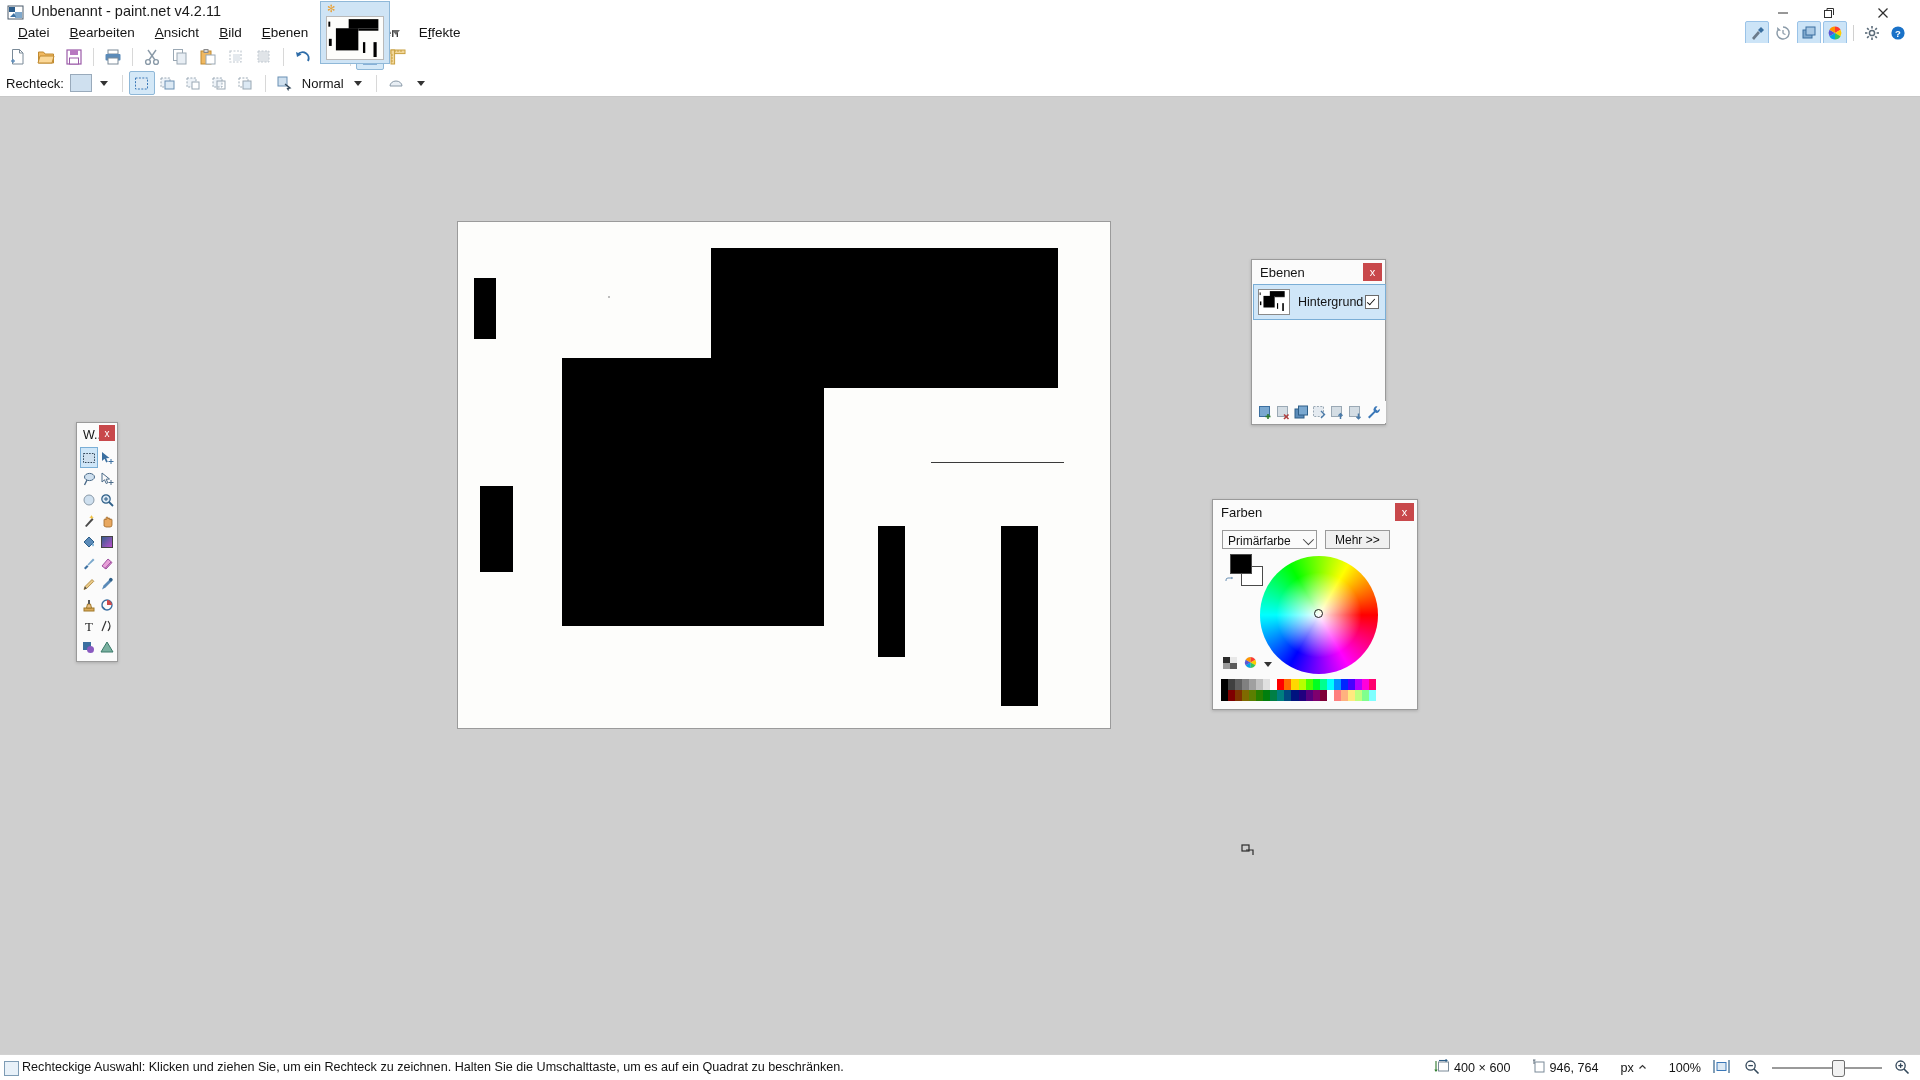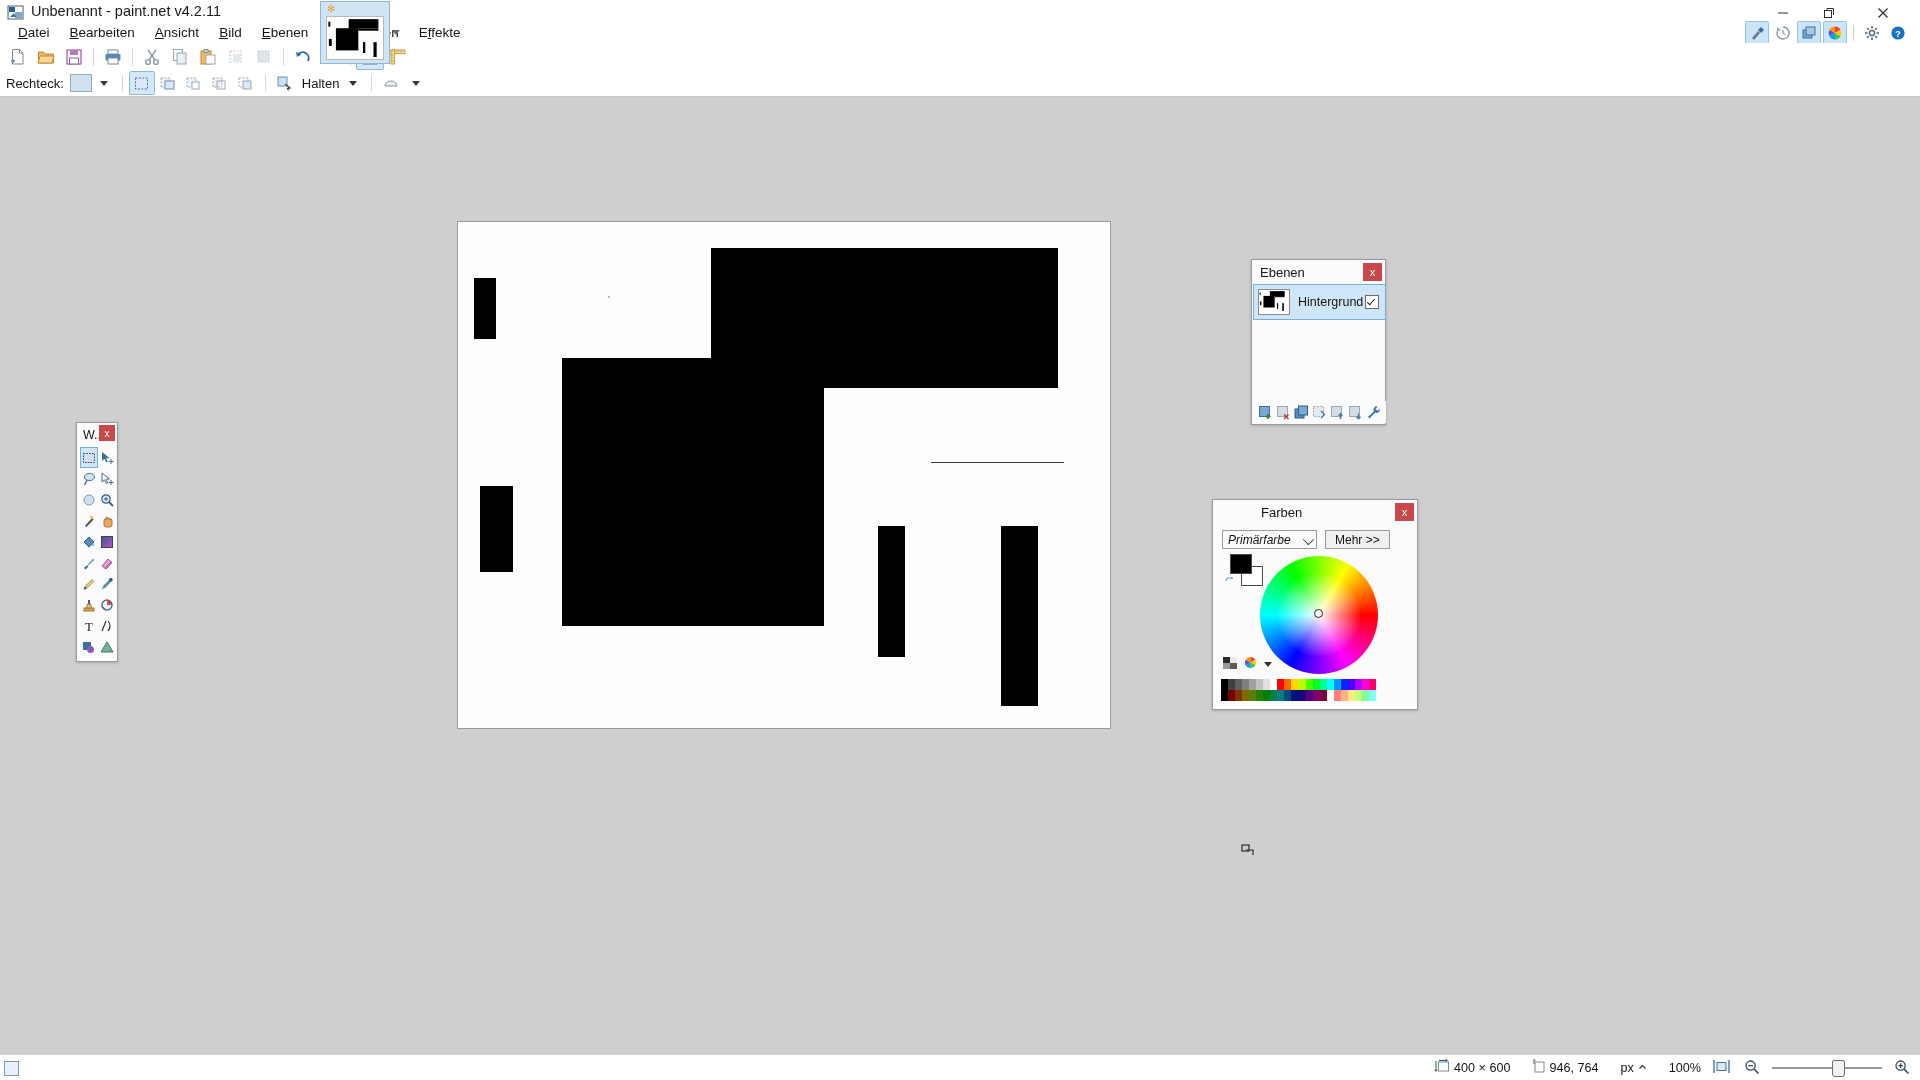--- a/index.html
+++ b/index.html
@@ -80,23 +80,23 @@
   .layerswin .fw-title{background:#fbfbfb;}
   .layerrow{position:absolute;left:1px;top:24px;width:133px;height:36px;background:#cfe6f8;border:1px solid #7aaed6;box-sizing:border-box;display:flex;align-items:center;}
   .layerthumb{width:30px;height:24px;background:#fff;border:1px solid #8a8a8a;margin-left:4px;position:relative;overflow:hidden;flex:none;}
   .layername{font-size:12.5px;color:#141414;margin-left:8px;flex:1;}
   .layercheck{width:12px;height:12px;border:1px solid #6a6a6a;background:#fff;margin-right:6px;position:relative;flex:none;}
   .layercheck:after{content:"";position:absolute;left:3px;top:1px;width:3px;height:7px;border:solid #111;border-width:0 1.6px 1.6px 0;transform:rotate(42deg);}
   .layerbtns{position:absolute;left:1px;bottom:1px;width:133px;height:22px;background:#fbfbfb;display:flex;align-items:center;padding-left:4px;box-sizing:border-box;gap:2px;}
   .lbtn{width:16px;height:16px;display:flex;align-items:center;justify-content:center;}
 
   
-  .colorswin{left:1212px;top:499px;width:206px;height:211px;padding-left:40px;}
+  .colorswin{left:1212px;top:499px;width:206px;height:211px;}
   .cw-row{position:absolute;left:9px;top:30px;display:flex;align-items:center;gap:8px;}
-  .cw-select{width:95px;height:19px;background:#fbfbfb;border:1px solid #9a9a9a;box-sizing:border-box;display:flex;align-items:center;padding-left:5px;font-size:12px;color:#111;position:relative;font-style:italic;}
+  .cw-select{width:95px;height:19px;background:#fbfbfb;border:1px solid #9a9a9a;box-sizing:border-box;display:flex;align-items:flex-end;padding-left:5px;font-size:12px;color:#111;position:relative;}
   .cw-select .chev{position:absolute;right:5px;top:6px;width:7px;height:7px;border-right:1.4px solid #444;border-bottom:1.4px solid #444;transform:rotate(45deg) translateY(-2px);}
   .cw-more{height:19px;padding:0 9px;background:#f0f0f0;border:1px solid #9a9a9a;box-sizing:border-box;display:flex;align-items:center;font-size:12px;color:#111;}
   .sw-primary{position:absolute;left:17px;top:54px;width:22px;height:20px;background:#000;border:1px solid #4a4a4a;box-sizing:border-box;}
   .sw-secondary{position:absolute;left:28px;top:66px;width:22px;height:20px;background:#fff;border:1px solid #4a4a4a;box-sizing:border-box;}
   .sw-reset{position:absolute;left:12px;top:72px;width:10px;height:10px;}
   .wheel{position:absolute;left:47px;top:56px;width:118px;height:118px;border-radius:50%;
          background:
            radial-gradient(circle closest-side, rgba(255,255,255,1) 0%, rgba(255,255,255,0) 72%),
            conic-gradient(from 90deg, #ff0000, #ff00ff, #0000ff, #00ffff, #00ff00, #ffff00, #ff0000);}
   .wheel-cursor{position:absolute;left:101px;top:109px;width:7px;height:7px;border:1.3px solid #222;border-radius:50%;background:transparent;}
@@ -377,21 +377,21 @@
         </svg>
     </div>
     <div class="optsep"></div>
 
     <div class="optbtn">
       <svg width="18" height="17" viewBox="0 0 18 17">
           <rect x="2" y="2" width="9" height="9" fill="#cfe0ef" stroke="#6a90b4"></rect>
           <path d="M9 9 L14 13 L11.5 13.5 L12.6 15.4" fill="none" stroke="#33475a" stroke-width="1.3"></path>
         </svg>
     </div>
-    <span class="blendlabel">Halten</span>
+    <span class="blendlabel">Normal</span>
     <div class="caret"></div>
     <div class="optsep"></div>
     <div class="optbtn">
       <svg width="18" height="17" viewBox="0 0 18 17">
           <path d="M3 11 A6 5 0 0 1 15 11 Z" fill="#e8eef4" stroke="#8a9aa8"></path>
         </svg>
     </div>
     <div class="caret"></div>
   </div>
 
@@ -730,20 +730,21 @@
           <div class="palcell" style="background: rgb(255, 233, 127);"></div>
           <div class="palcell" style="background: rgb(191, 255, 127);"></div>
           <div class="palcell" style="background: rgb(127, 255, 142);"></div>
           <div class="palcell" style="background: rgb(127, 255, 255);"></div>
         </div>
     </div>
   </div>
 
   <div class="statusbar">
     <div class="st-toolicon"></div>
+    <span class="st-text">Rechteckige Auswahl: Klicken und ziehen Sie, um ein Rechteck zu zeichnen. Halten Sie die Umschalttaste, um es auf ein Quadrat zu beschränken.</span>
 
     <div class="st-right">
       <div class="st-group">
         <span>
           <svg width="16" height="15" viewBox="0 0 16 15">
               <rect x="4.5" y="3" width="10" height="9" fill="#fff" stroke="#7a8a98"></rect>
               <g stroke="#2e7a2e" stroke-width="1.1">
                 <line x1="2" y1="2" x2="2" y2="12"></line>
                 <path d="M.8 10.5 L2 12 L3.2 10.5" fill="none"></path>
               </g>

